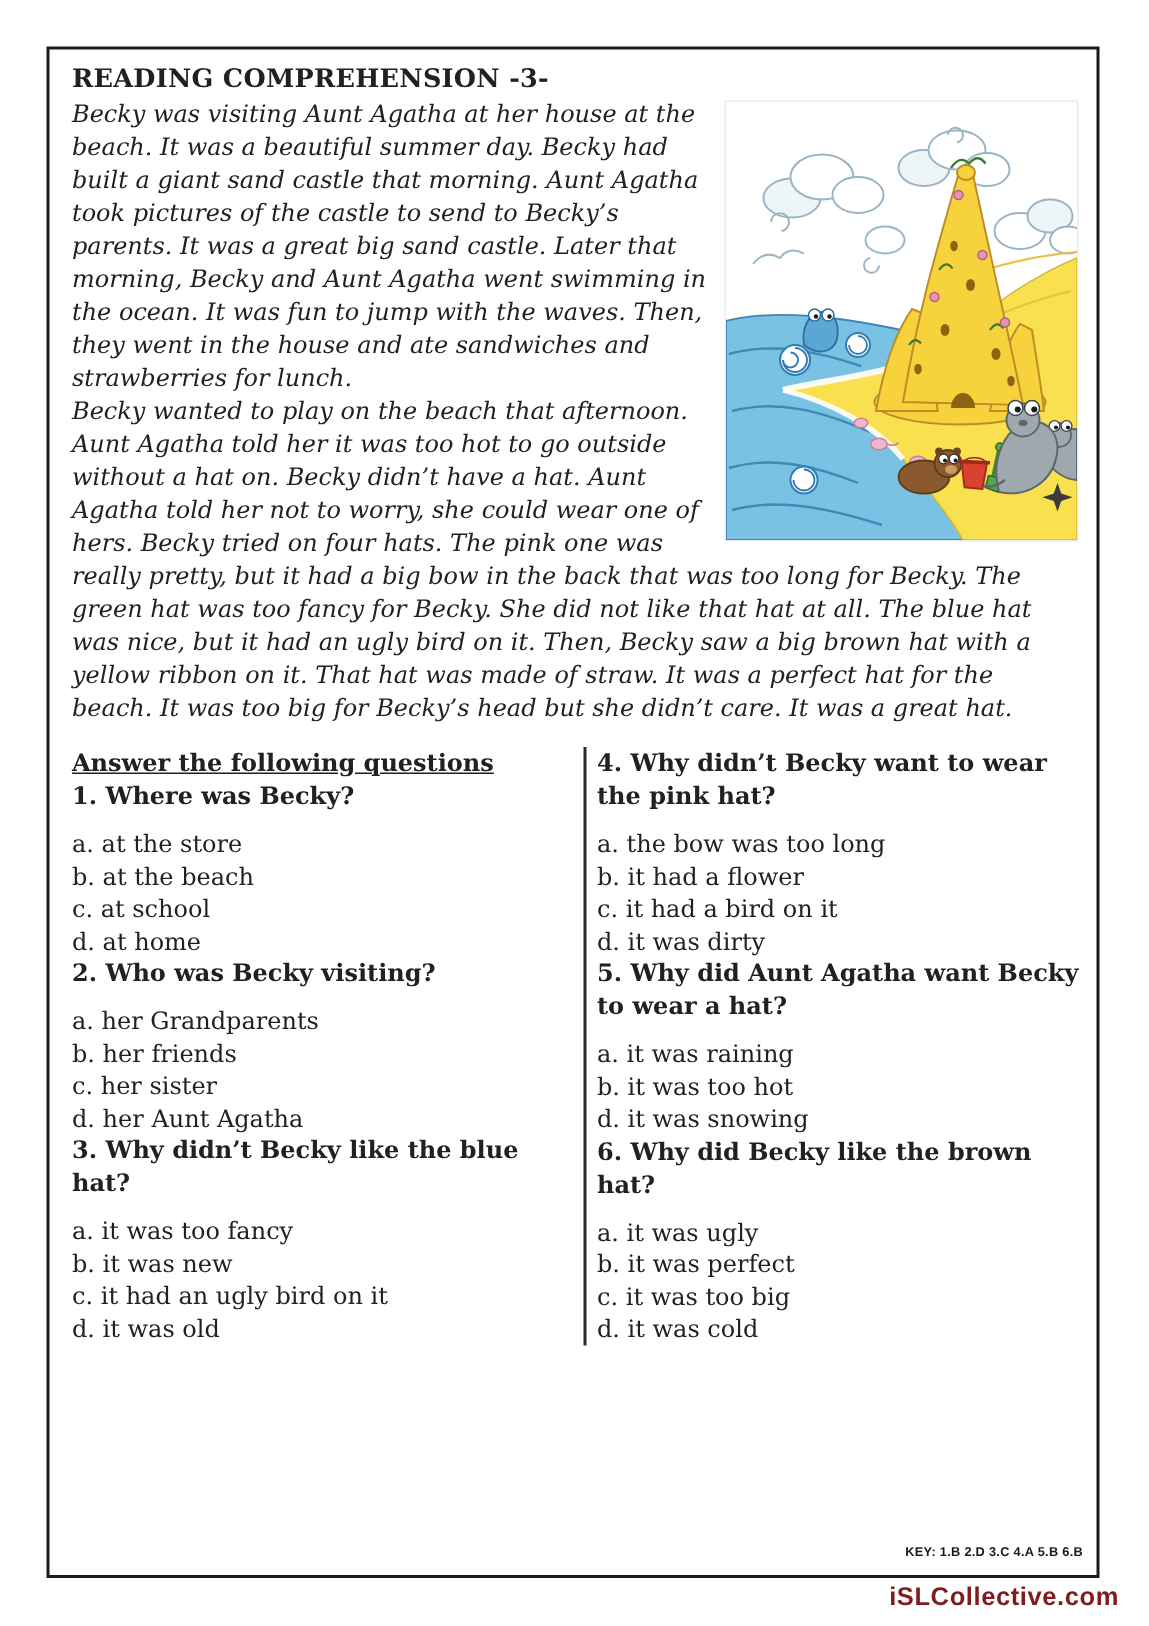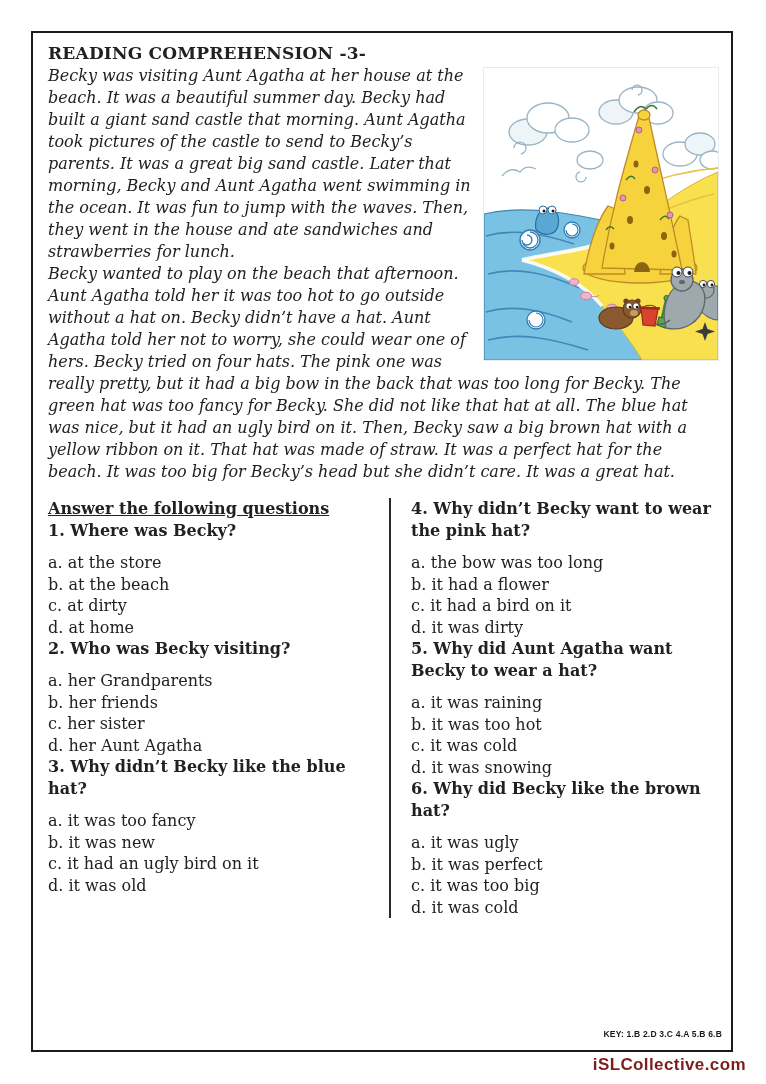--- a/index.html
+++ b/index.html
@@ -14,21 +14,21 @@
   .title{font-weight:bold;font-size:17px;line-height:24px;letter-spacing:.2px;}
   .passage{font-size:16px;line-height:22px;font-style:italic;}
   .passage p{margin:0;}
   .illus{
     float:right;width:234px;height:292px;margin:2px 0 6px 9px;
     border:1px solid #e8ecee;box-sizing:content-box;background:#fff;
   }
   .illus svg{display:block;}
   .questions{display:flex;margin-top:15px;clear:both;}
   .col-left{flex:0 0 341px;width:341px;padding-right:12px;box-sizing:border-box;}
-  .col-right{flex:1;border-left:2px solid #2b2b2b;padding-left:20px;}
+  .col-right{flex:1;border-left:2px solid #2b2b2b;padding-left:7px;}
   .q-heading{font-weight:bold;text-decoration:underline;font-size:16px;line-height:22px;}
   .q-title{font-weight:bold;font-size:16px;line-height:22px;}
   .q-options{margin:10px 0 0 0;font-size:16px;line-height:21.5px;}
   .key{
     position:absolute;right:44px;top:1029px;
     font-family:"Liberation Sans",sans-serif;font-size:8.5px;font-weight:bold;
     color:#1a1a1a;letter-spacing:.2px;white-space:nowrap;
   }
   .watermark{
     position:absolute;right:20px;top:1055px;
@@ -172,21 +172,21 @@
 
     <div class="questions">
       <div class="col-left">
         <div class="q-heading">Answer the following questions</div>
 
         <div>
           <div class="q-title"><span>1.</span> <span>Where was Becky?</span></div>
           <div class="q-options">
             <div>a. at the store</div>
             <div>b. at the beach</div>
-            <div>c. at dirty</div>
+            <div>c. at school</div>
             <div>d. at home</div>
           </div>
         </div>
 
         <div>
           <div class="q-title"><span>2.</span> <span>Who was Becky visiting?</span></div>
           <div class="q-options">
             <div>a. her Grandparents</div>
             <div>b. her friends</div>
             <div>c. her sister</div>
@@ -214,21 +214,20 @@
             <div>c. it had a bird on it</div>
             <div>d. it was dirty</div>
           </div>
         </div>
 
         <div>
           <div class="q-title"><span>5.</span> <span>Why did Aunt Agatha want Becky to wear a hat?</span></div>
           <div class="q-options">
             <div>a. it was raining</div>
             <div>b. it was too hot</div>
-            <div>c. it was cold</div>
             <div>d. it was snowing</div>
           </div>
         </div>
 
         <div>
           <div class="q-title"><span>6.</span> <span>Why did Becky like the brown hat?</span></div>
           <div class="q-options">
             <div>a. it was ugly</div>
             <div>b. it was perfect</div>
             <div>c. it was too big</div>

